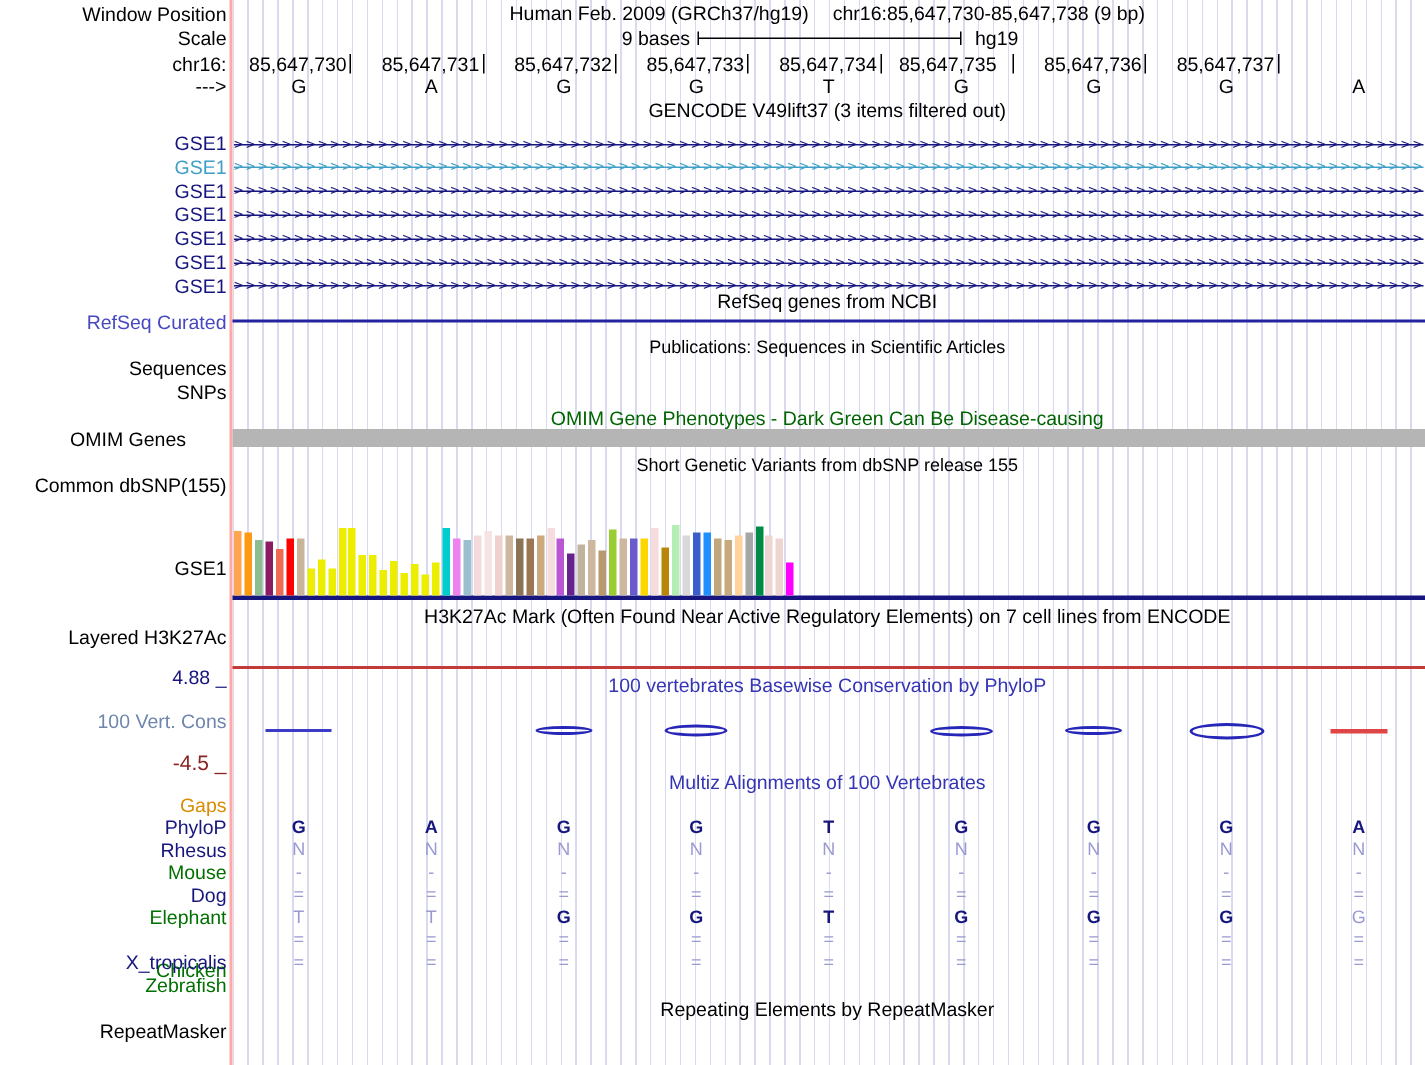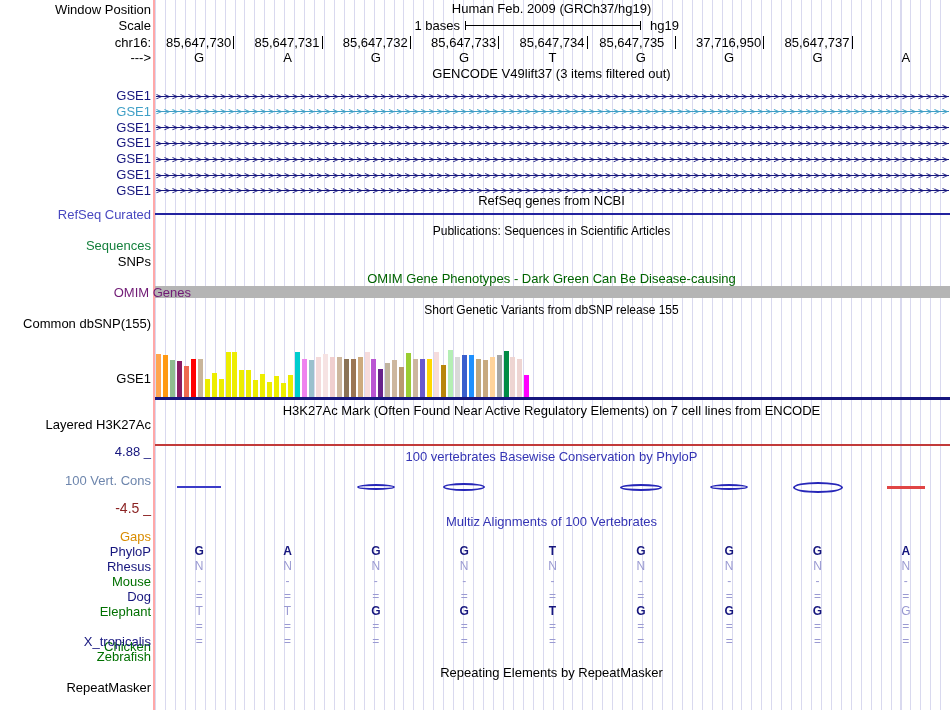--- a/index.html
+++ b/index.html
@@ -32,23 +32,24 @@
 </style>
 </head>
 <body>
 
 <div class="browser">
   <div class="grid"></div>
   <div class="cursor"></div>
 
   <div class="hdr">
     <span>Human Feb. 2009 (GRCh37/hg19)</span>
+    <span>chr16:85,647,730-85,647,738 (9 bp)</span>
   </div>
 
-  <div class="scale-text">1 bases</div>
+  <div class="scale-text">9 bases</div>
   <div class="scale-line"></div>
   <div class="scale-tick" style="left:465px"></div>
   <div class="scale-tick" style="left:640px"></div>
   <div class="scale-genome">hg19</div>
 
   <div class="ct" id="t-gencode">GENCODE V49lift37 (3 items filtered out)</div>
   <div class="ct" id="t-refseq">RefSeq genes from NCBI</div>
   <div class="refseq-line"></div>
   <div class="ct" id="t-omim">OMIM Gene Phenotypes - Dark Green Can Be Disease-causing</div>
   <div class="ct" id="t-pubs">Publications: Sequences in Scientific Articles</div>
@@ -60,43 +61,43 @@
   <div class="ct" id="t-phylop">100 vertebrates Basewise Conservation by PhyloP</div>
   <div class="ct" id="t-multiz">Multiz Alignments of 100 Vertebrates</div>
   <div class="ct" id="t-rmsk">Repeating Elements by RepeatMasker</div>
 
   <div id="dyn">
       <div style="position: absolute; right: 799px; top: 2px; font-size: 13px; white-space: nowrap; text-align: right; color: rgb(0, 0, 0);">Window Position</div>
       <div style="position: absolute; right: 799px; top: 18px; font-size: 13px; white-space: nowrap; text-align: right; color: rgb(0, 0, 0);">Scale</div>
       <div style="position: absolute; right: 799px; top: 35px; font-size: 13px; white-space: nowrap; text-align: right; color: rgb(0, 0, 0);">chr16:</div>
       <div style="position: absolute; right: 799px; top: 50px; font-size: 13px; white-space: nowrap; text-align: right; color: rgb(0, 0, 0);">---&gt;</div>
       <div style="position: absolute; right: 799px; top: 207px; font-size: 13px; white-space: nowrap; text-align: right; color: rgb(72, 72, 192);">RefSeq Curated</div>
-      <div style="position: absolute; right: 799px; top: 238px; font-size: 13px; white-space: nowrap; text-align: right; color: #15803d;">Sequences</div>
+      <div style="position: absolute; right: 799px; top: 238px; font-size: 13px; white-space: nowrap; text-align: right; color: #000000;">Sequences</div>
       <div style="position: absolute; right: 799px; top: 254px; font-size: 13px; white-space: nowrap; text-align: right; color: rgb(0, 0, 0);">SNPs</div>
-      <div style="position: absolute; right: 759px; top: 285px; font-size: 13px; white-space: nowrap; text-align: right; color: #701a75;">OMIM Genes</div>
+      <div style="position: absolute; right: 826px; top: 285px; font-size: 13px; white-space: nowrap; text-align: right; color: #000000;">OMIM Genes</div>
       <div style="position: absolute; right: 799px; top: 316px; font-size: 13px; white-space: nowrap; text-align: right; color: rgb(0, 0, 0);">Common dbSNP(155)</div>
       <div style="position: absolute; right: 799px; top: 371px; font-size: 13px; white-space: nowrap; text-align: right; color: rgb(0, 0, 0);">GSE1</div>
       <div style="position: absolute; right: 799px; top: 417px; font-size: 13px; white-space: nowrap; text-align: right; color: rgb(0, 0, 0);">Layered H3K27Ac</div>
       <div style="position: absolute; right: 799px; top: 444px; font-size: 13px; white-space: nowrap; text-align: right; color: rgb(22, 22, 126);">4.88 _</div>
       <div style="position: absolute; right: 799px; top: 473px; font-size: 13px; white-space: nowrap; text-align: right; color: rgb(110, 134, 173);">100 Vert. Cons</div>
       <div style="position: absolute; right: 799px; top: 500px; font-size: 14px; white-space: nowrap; text-align: right; color: rgb(139, 35, 35);">-4.5 _</div>
       <div style="position: absolute; right: 799px; top: 680px; font-size: 13px; white-space: nowrap; text-align: right; color: rgb(0, 0, 0);">RepeatMasker</div>
       <div style="position: absolute; left: 149.167px; top: 35px; width: 82px; text-align: right; font-size: 13px;">85,647,730</div>
       <div style="position: absolute; left: 233.167px; top: 36px; width: 1px; height: 13px; background: rgb(0, 0, 0);"></div>
       <div style="position: absolute; left: 237.5px; top: 35px; width: 82px; text-align: right; font-size: 13px;">85,647,731</div>
       <div style="position: absolute; left: 321.5px; top: 36px; width: 1px; height: 13px; background: rgb(0, 0, 0);"></div>
       <div style="position: absolute; left: 325.833px; top: 35px; width: 82px; text-align: right; font-size: 13px;">85,647,732</div>
       <div style="position: absolute; left: 409.833px; top: 36px; width: 1px; height: 13px; background: rgb(0, 0, 0);"></div>
       <div style="position: absolute; left: 414.167px; top: 35px; width: 82px; text-align: right; font-size: 13px;">85,647,733</div>
       <div style="position: absolute; left: 498.167px; top: 36px; width: 1px; height: 13px; background: rgb(0, 0, 0);"></div>
       <div style="position: absolute; left: 502.5px; top: 35px; width: 82px; text-align: right; font-size: 13px;">85,647,734</div>
       <div style="position: absolute; left: 586.5px; top: 36px; width: 1px; height: 13px; background: rgb(0, 0, 0);"></div>
       <div style="position: absolute; left: 590.833px; top: 35px; width: 82px; text-align: center; font-size: 13px;">85,647,735</div>
       <div style="position: absolute; left: 674.833px; top: 36px; width: 1px; height: 13px; background: rgb(0, 0, 0);"></div>
-      <div style="position: absolute; left: 679.167px; top: 35px; width: 82px; text-align: right; font-size: 13px;">37,716,950</div>
+      <div style="position: absolute; left: 679.167px; top: 35px; width: 82px; text-align: right; font-size: 13px;">85,647,736</div>
       <div style="position: absolute; left: 763.167px; top: 36px; width: 1px; height: 13px; background: rgb(0, 0, 0);"></div>
       <div style="position: absolute; left: 767.5px; top: 35px; width: 82px; text-align: right; font-size: 13px;">85,647,737</div>
       <div style="position: absolute; left: 851.5px; top: 36px; width: 1px; height: 13px; background: rgb(0, 0, 0);"></div>
       <div style="position: absolute; left: 155px; top: 50px; width: 88.3333px; text-align: center; font-size: 13px;">G</div>
       <div style="position: absolute; left: 243.333px; top: 50px; width: 88.3333px; text-align: center; font-size: 13px;">A</div>
       <div style="position: absolute; left: 331.667px; top: 50px; width: 88.3333px; text-align: center; font-size: 13px;">G</div>
       <div style="position: absolute; left: 420px; top: 50px; width: 88.3333px; text-align: center; font-size: 13px;">G</div>
       <div style="position: absolute; left: 508.333px; top: 50px; width: 88.3333px; text-align: center; font-size: 13px;">T</div>
       <div style="position: absolute; left: 596.667px; top: 50px; width: 88.3333px; text-align: center; font-size: 13px;">G</div>
       <div style="position: absolute; left: 685px; top: 50px; width: 88.3333px; text-align: center; font-size: 13px;">G</div>

